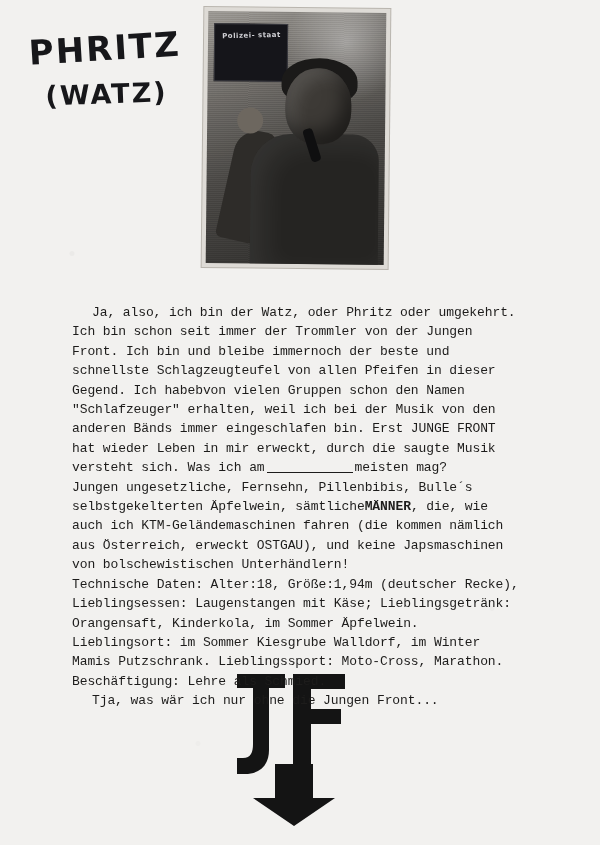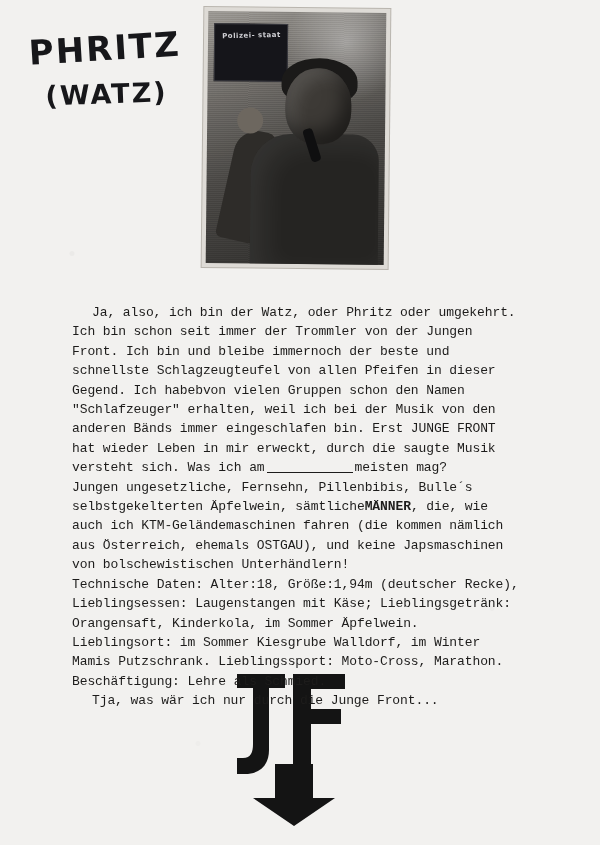--- a/index.html
+++ b/index.html
@@ -243,23 +243,23 @@
       <div class="photo-body"></div>
       <div class="photo-hair"></div>
       <div class="photo-head"></div>
       <div class="photo-mic"></div>
     </div>
   </div>
 
   <div class="body-text">
     <p><span class="indent"></span><span>Ja, also, ich bin der Watz, oder Phritz oder umgekehrt.</span></p>
     <p><span>Ich bin schon seit immer der Trommler von der Jungen Front. Ich bin und bleibe immernoch der beste und schnellste Schlagzeugteufel von allen Pfeifen in dieser Gegend. Ich habebvon vielen Gruppen schon den Namen "Schlafzeuger" erhalten, weil ich bei der Musik von den anderen Bänds immer eingeschlafen bin. Erst JUNGE FRONT hat wieder Leben in mir erweckt, durch die saugte Musik versteht sich. Was ich am</span><span class="underline-blank"></span><span>meisten mag?</span></p>
-    <p><span>Jungen ungesetzliche, Fernsehn, Pillenbibis, Bulle´s selbstgekelterten Äpfelwein, sämtliche</span><span class="bold-word">MÄNNER</span><span>, die, wie auch ich KTM-Geländemaschinen fahren (die kommen nämlich aus Österreich, ehemals OSTGAU), und keine Japsmaschinen von bolschewistischen Unterhändlern!</span></p>
+    <p><span>Jungen ungesetzliche, Fernsehn, Pillenbibis, Bulle´s selbstgekelterten Äpfelwein, sämtliche</span><span class="bold-word">MÄNNER</span><span>, die, wie auch ich KTM-Geländemaschinen fahren (die kommen nämlich aus Österreich, erweckt OSTGAU), und keine Japsmaschinen von bolschewistischen Unterhändlern!</span></p>
     <p><span>Technische Daten: Alter:18, Größe:1,94m (deutscher Recke), Lieblingsessen: Laugenstangen mit Käse; Lieblingsgetränk: Orangensaft, Kinderkola, im Sommer Äpfelwein. Lieblingsort: im Sommer Kiesgrube Walldorf, im Winter Mamis Putzschrank. Lieblingssport: Moto-Cross, Marathon. Beschäftigung: Lehre als Schmied.</span></p>
-    <p><span class="indent"></span><span>Tja, was wär ich nur durch die Junge Front...</span></p>
+    <p><span class="indent"></span><span>Tja, was wär ich nur ohne die Jungen Front...</span></p>
   </div>
 
   <svg class="logo" viewBox="0 0 160 160" aria-hidden="true">
 
     <path d="M22 6 h48 v14 h-16 v62 c0 16 -10 24 -24 24 h-8 v-16 h6 c8 0 10 -6 10 -14 V20 H22 Z" fill="#141414"></path>
 
     <path d="M78 6 h52 v15 h-34 v20 h30 v15 h-30 v46 h-18 Z" fill="#141414"></path>
 
     <path d="M60 96 h38 v34 h22 L79 158 L38 130 h22 Z" fill="#141414"></path>
   </svg>

